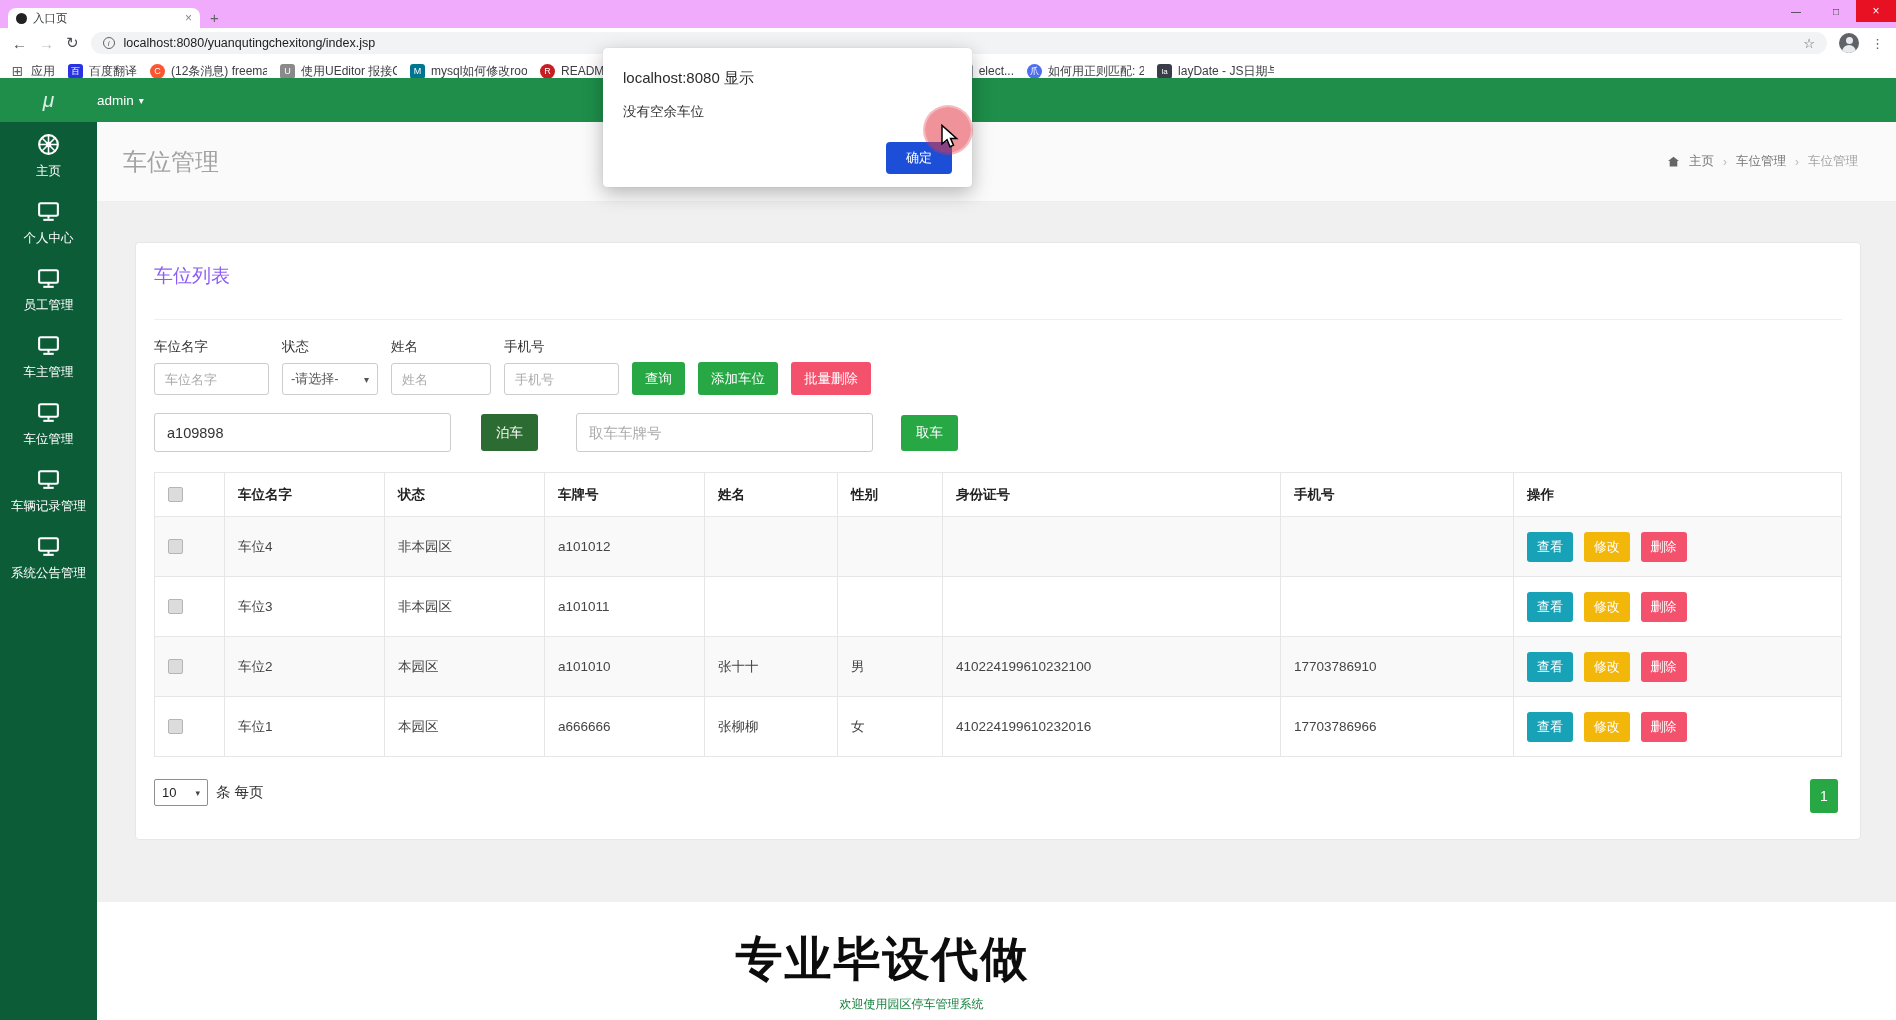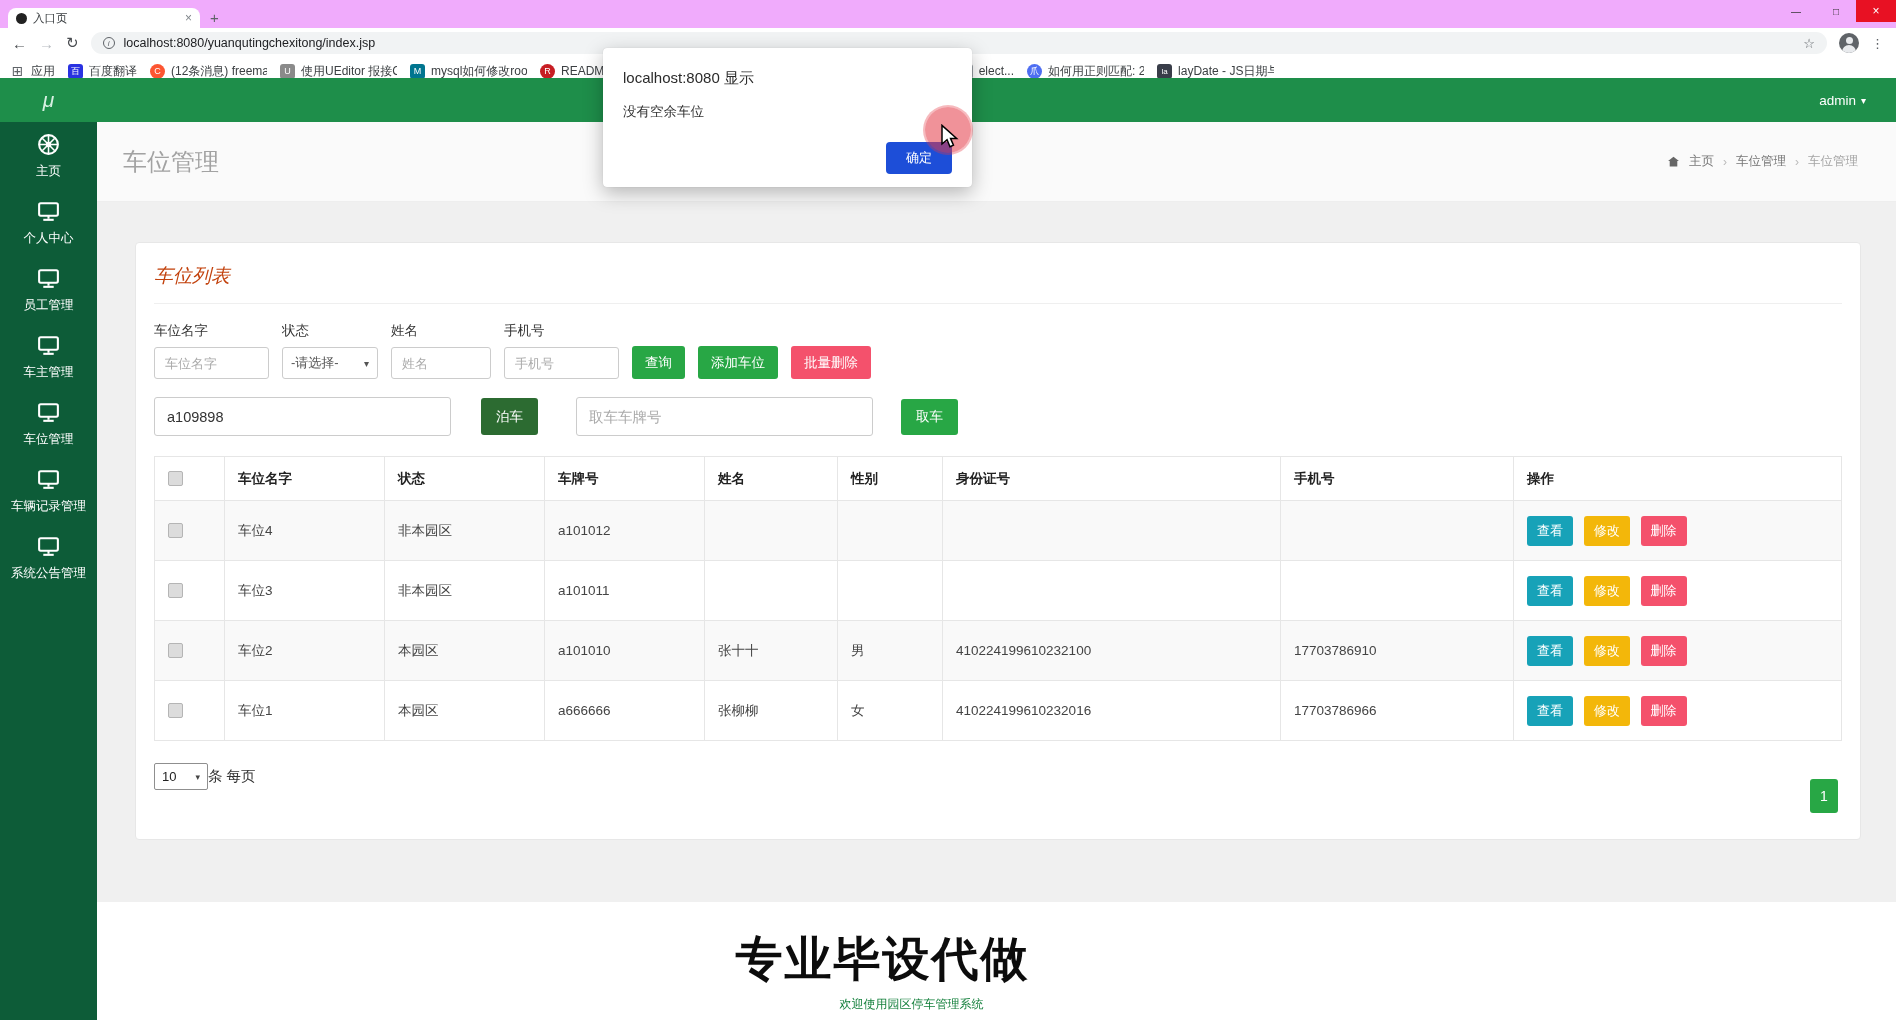--- a/index.html
+++ b/index.html
@@ -46,33 +46,33 @@
 
   
   .app { position:absolute; top:78px; left:0; right:0; bottom:0; display:flex; }
   .sidebar { width:97px; background:#0d5c38; display:flex; flex-direction:column; align-items:center; flex:none; }
   .logo { width:100%; height:44px; background:#1e8e4a; display:flex; align-items:center; justify-content:center; color:#d7f0e2; font-size:21px; font-style:italic; }
   .sideitem { width:100%; padding:9px 0; display:flex; flex-direction:column; align-items:center; color:#fff; cursor:default; }
   .sideicon { width:26px; height:26px; display:flex; align-items:center; justify-content:center; }
   .sidelabel { font-size:12.5px; margin-top:6px; white-space:nowrap; }
 
   .main { flex:1; display:flex; flex-direction:column; min-width:0; }
-  .topnav { height:44px; background:#1e8e4a; display:flex; align-items:center; justify-content:flex-end; padding-right:30px; color:#fff; font-size:13.5px; flex:none; }
+  .topnav { height:44px; background:#1e8e4a; display:flex; align-items:center; justify-content:flex-start; padding-right:30px; color:#fff; font-size:13.5px; flex:none; }
   .usermenu { display:flex; align-items:center; gap:5px; }
   .usermenu .caret { font-size:10px; }
 
   .pageheader { height:80px; background:#fafafa; border-bottom:1px solid #eee; display:flex; align-items:center; justify-content:space-between; padding:0 38px 0 26px; flex:none; }
   .pagetitle { font-size:24px; color:#a2a2a2; font-weight:400; }
   .breadcrumb { display:flex; align-items:center; gap:9px; font-size:12.5px; color:#777; }
   .crumb-sep { color:#bbb; font-size:12px; }
   .crumb-last { color:#a5a5a5; }
 
   .content { flex:1; background:#f0f0f0; padding:40px 35px 0 38px; }
   .card { background:#fff; border:1px solid #e7e7e7; border-radius:4px; padding:20px 18px 30px; position:relative; min-height:598px; }
-  .card-title { font-size:19px; color:#c2410c; font-weight:400; padding-bottom:14px; border-bottom:1px solid #efefef;font-style:italic; }
+  .card-title { font-size:19px; color:#8b5cf6; font-weight:400; padding-bottom:30px; border-bottom:1px solid #efefef; }
 
   .filters { display:flex; align-items:flex-end; gap:13px; margin-top:18px; }
   .fgroup { display:flex; flex-direction:column; gap:7px; }
   .flabel { font-size:13.5px; color:#333; }
   .tinput { height:32px; border:1px solid #ccc; border-radius:3px; padding:0 10px; font-size:13px; color:#333; outline:none; }
   .tinput::placeholder { color:#aaa; }
   .w115 { width:115px; } .w100 { width:100px; }
   .fselect { width:96px; height:32px; border:1px solid #ccc; border-radius:3px; display:flex; align-items:center; justify-content:space-between; padding:0 8px; font-size:13px; color:#555; background:#fff; }
   .fselect .caret { font-size:10px; color:#555; }
   .btn { height:33px; border:none; border-radius:3px; color:#fff; font-size:13.5px; padding:0 13px; cursor:pointer; }
@@ -91,21 +91,21 @@
   .grid th, .grid td { border:1px solid #e6e6e6; padding:0 13px; text-align:left; vertical-align:middle; overflow:hidden; white-space:nowrap; }
   .grid th { height:44px; font-weight:700; color:#222; background:#fff; }
   .grid td { height:60px; }
   .grid tbody tr:nth-child(odd) { background:#f9f9f9; }
   .checkbox { display:inline-block; width:15px; height:15px; background:#dcdcdc; border:1px solid #b5b5b5; border-radius:2px; vertical-align:middle; }
   .abtn { display:inline-block; padding:6px 10px; border-radius:3px; color:#fff; font-size:13px; margin-right:7px; cursor:pointer; }
   .abtn-view { background:#17a2b8; }
   .abtn-edit { background:#f3b70a; }
   .abtn-del { background:#f4516c; }
 
-  .pagerow { display:flex; align-items:center; gap:0; margin-top:22px; font-size:14.5px; color:#333; }
+  .pagerow { display:flex; align-items:center; gap:8px; margin-top:22px; font-size:14.5px; color:#333; }
   .pselect { width:54px; height:27px; border:1px solid #8f8f8f; border-radius:2px; background:#fff; display:flex; align-items:center; justify-content:space-between; padding:0 7px; font-size:13px; color:#222; }
   .pselect .caret { font-size:9px; color:#444; }
   .pagebtn { position:absolute; right:22px; bottom:26px; min-width:28px; height:34px; background:#28a745; color:#fff; display:flex; align-items:center; justify-content:center; border-radius:3px; font-size:14px; padding:0 8px; }
 
   .footer { height:118px; background:#fff; display:flex; flex-direction:column; align-items:center; justify-content:flex-start; padding-top:26px; flex:none; }
   .watermark { font-size:47px; font-weight:900; color:#0c0c0c; letter-spacing:2px; transform:translateX(-114px); }
   .slogan { font-size:12px; color:#15803d; margin-top:5px; transform:translateX(-85px);text-align:center; }
 
   
   .dialog { position:absolute; left:603px; top:48px; width:369px; background:#fff; border-radius:4px; box-shadow:0 6px 20px rgba(0,0,0,.28), 0 0 1px rgba(0,0,0,.2); padding:21px 20px 13px; z-index:50; }

